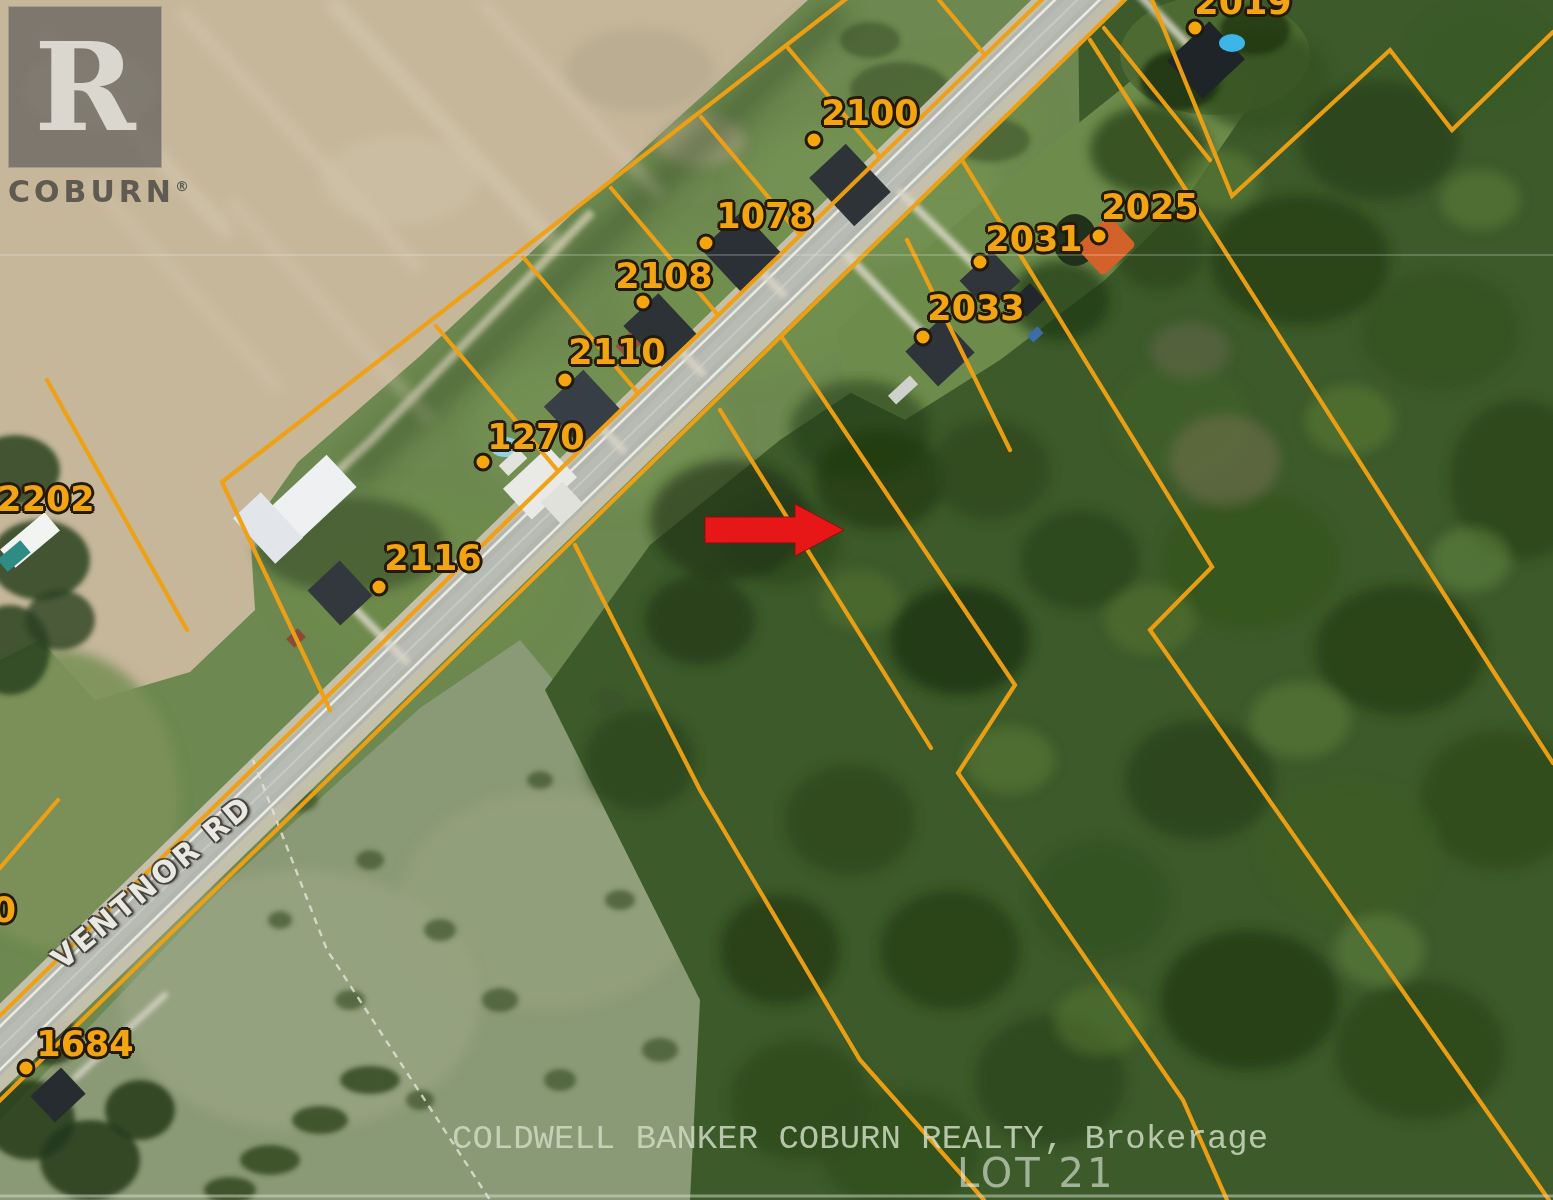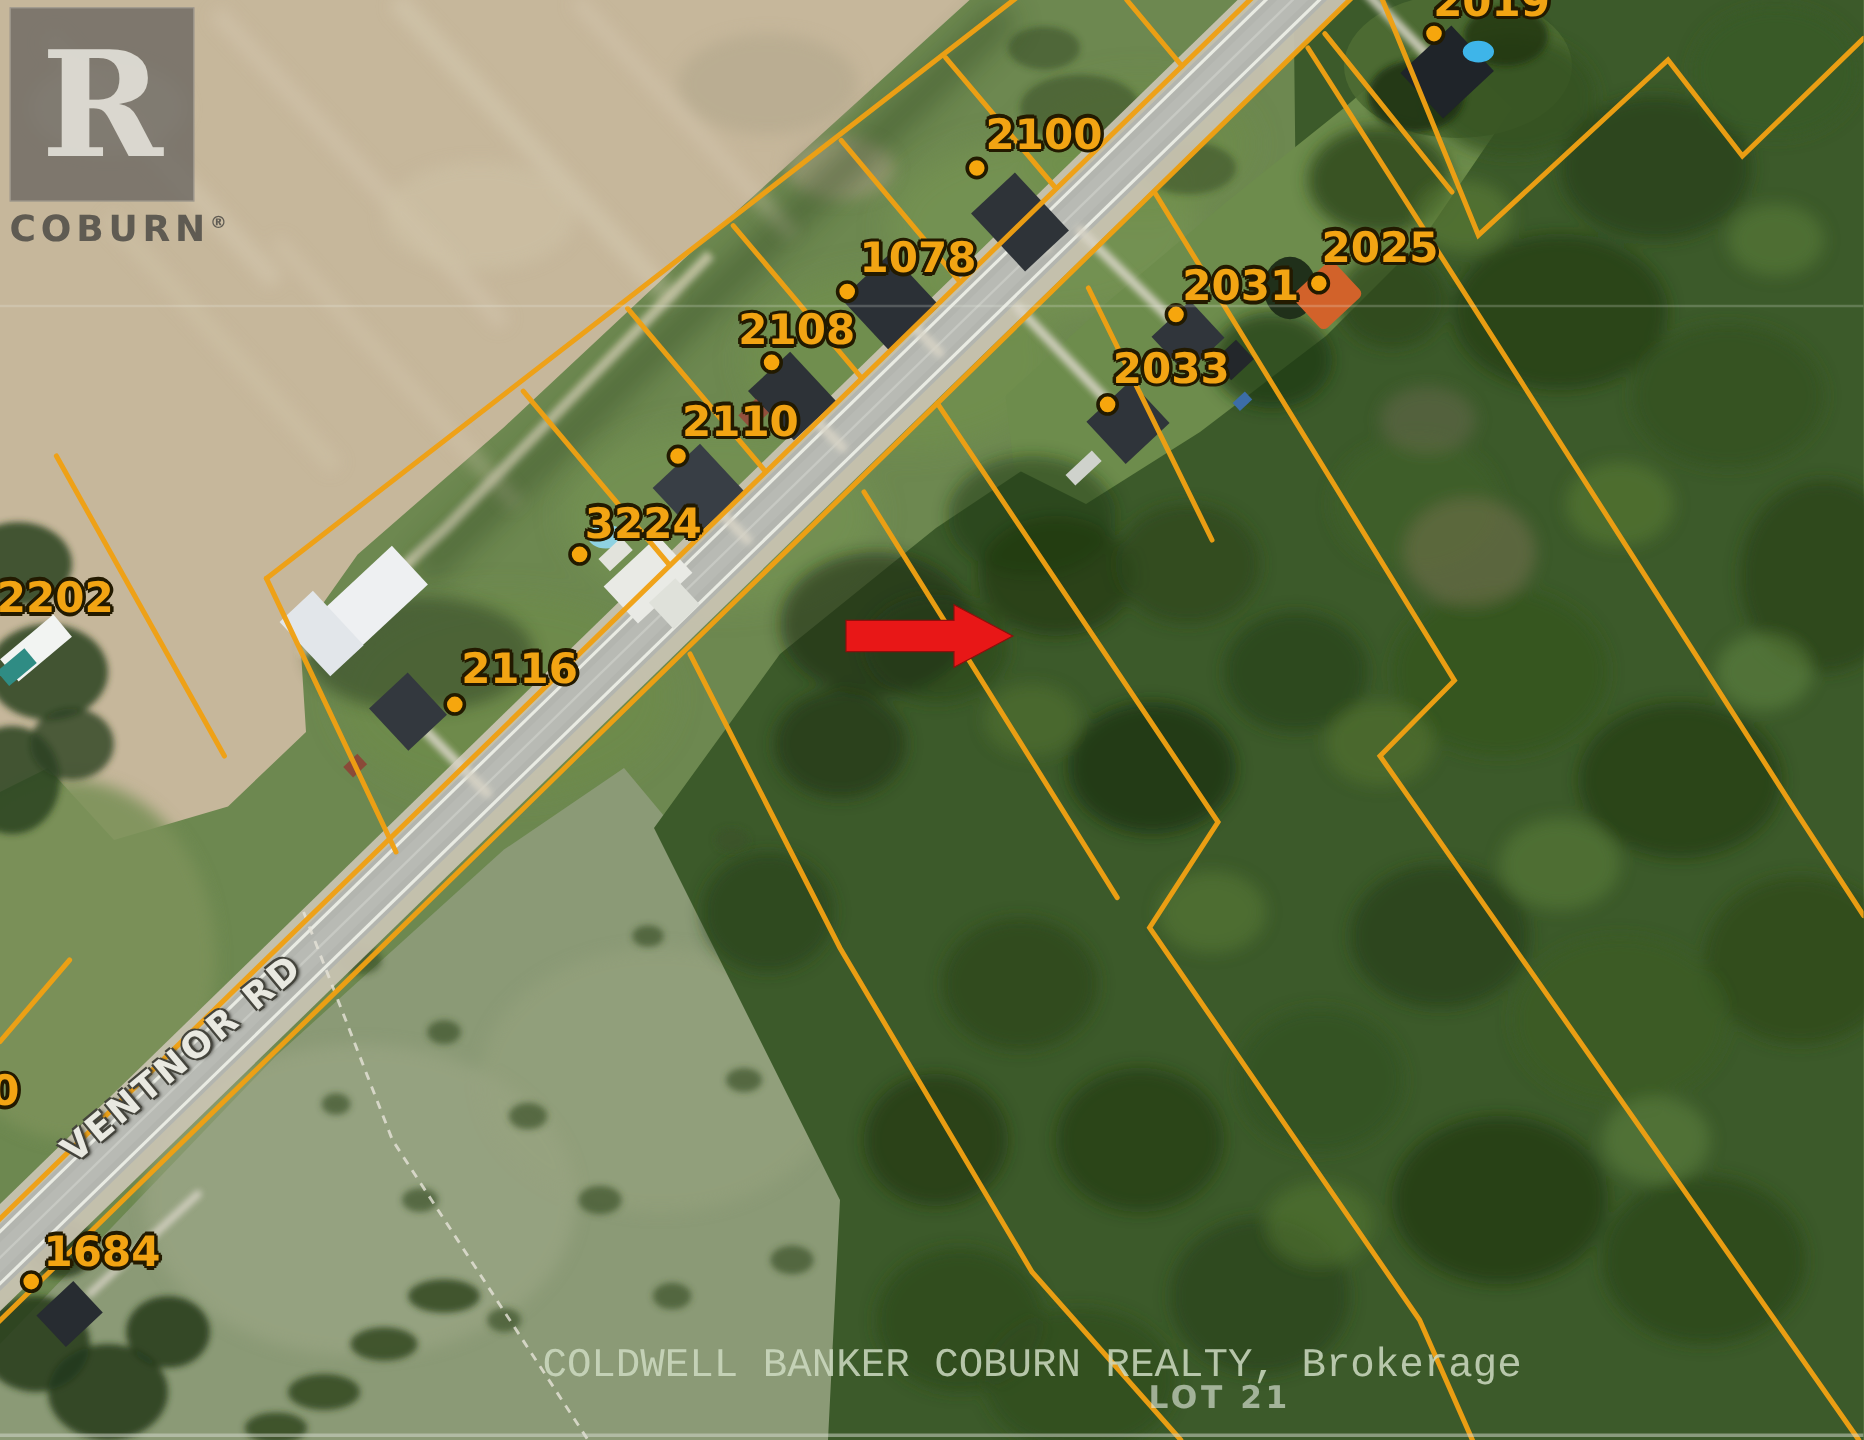--- a/index.html
+++ b/index.html
@@ -24,21 +24,21 @@
     border:1px solid rgba(225,220,210,.35);display:flex;align-items:center;justify-content:center;}
   .logo .box .r{font-size:122px;font-weight:bold;color:rgba(226,223,215,.92);line-height:1;
     font-family:"DejaVu Serif","Liberation Serif",serif;}
   .logo .word{margin-top:6px;font-size:30px;font-weight:bold;letter-spacing:4px;
     color:rgba(86,82,76,.92);white-space:nowrap;}
   .logo .word sup{font-size:14px;letter-spacing:0;}
 
   .brokerage{position:absolute;left:452px;top:1120px;font-size:34px;
     font-family:Liberation Mono, monospace;
     color:rgba(206,218,194,.85);white-space:nowrap;}
-  .lot21{position:absolute;left:957px;top:1150px;font-size:26px;font-weight:bold;
+  .lot21{position:absolute;left:957px;top:1150px;font-size:40px;font-weight:normal;
     letter-spacing:3px;color:rgba(232,238,228,.6);white-space:nowrap;}
 </style>
 </head>
 <body>
 
 <div class="stage">
 
 <svg class="scene" width="1553" height="1200" viewBox="0 0 1553 1200">
   <defs>
     <filter id="b1" x="-30%" y="-30%" width="160%" height="160%">
@@ -268,21 +268,21 @@
   <polygon points="705,517 795,517 795,504 844,530 795,556 795,543 705,543" fill="#e81717" stroke="#8f0f0c" stroke-width="1"></polygon>
 
   <line x1="0" y1="255" x2="1553" y2="255" stroke="#eef0e6" stroke-width="2" opacity=".22"></line>
   <line x1="0" y1="1196" x2="1553" y2="1196" stroke="#d8dcd2" stroke-width="3" opacity=".5"></line>
 </svg>
 
   <div class="plabel" style="left:870px;top:113px">2100</div>
   <div class="plabel" style="left:765px;top:216px">1078</div>
   <div class="plabel" style="left:664px;top:276px">2108</div>
   <div class="plabel" style="left:617px;top:352px">2110</div>
-  <div class="plabel" style="left:536px;top:437px">3224</div>
+  <div class="plabel" style="left:536px;top:437px">1270</div>
   <div class="plabel" style="left:433px;top:558px">2116</div>
   <div class="plabel" style="left:46px;top:499px">2202</div>
   <div class="plabel" style="left:85px;top:1044px">1684</div>
   <div class="plabel" style="left:4px;top:910px">0</div>
   <div class="plabel" style="left:976px;top:308px">2033</div>
   <div class="plabel" style="left:1034px;top:239px">2031</div>
   <div class="plabel" style="left:1150px;top:207px">2025</div>
   <div class="plabel" style="left:1243px;top:2px">2019</div>
 
   <div class="roadname">VENTNOR RD</div>

